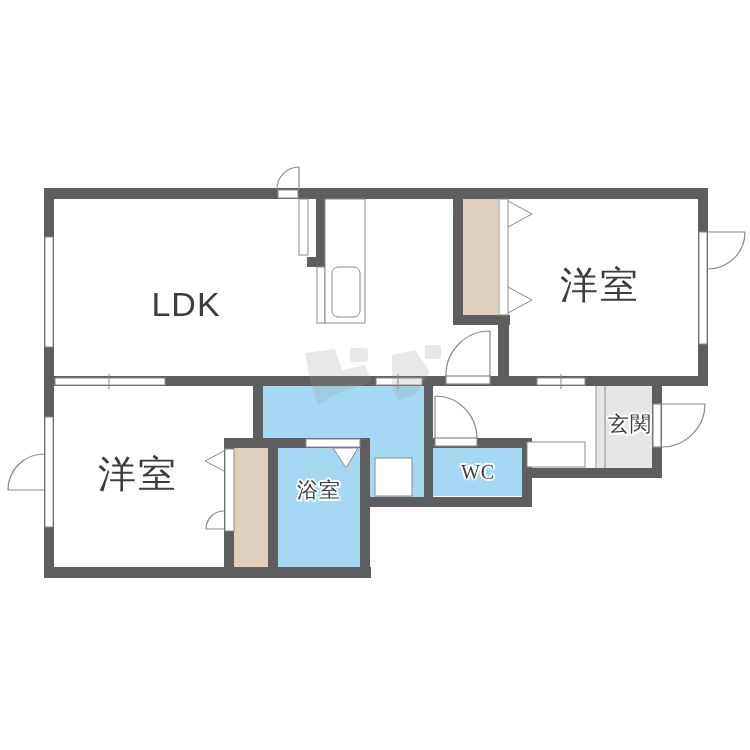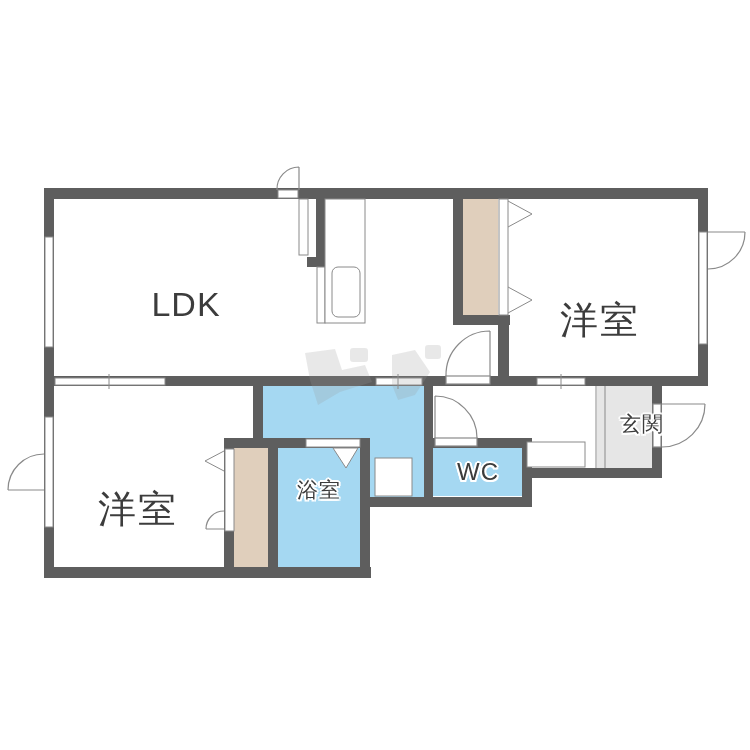--- a/index.html
+++ b/index.html
@@ -1,23 +1,23 @@
 <!DOCTYPE html>
 <html><head>
   <meta charset="utf-8">
   <style>
     html, body { margin: 0; padding: 0; background: #ffffff; }
     body { width: 750px; height: 750px; overflow: hidden; position: relative; font-family: "DejaVu Sans", sans-serif; }
     #plan { position: absolute; left: 0; top: 0; width: 750px; height: 750px; }
     .label { position: absolute; color: #3c3c3c; white-space: nowrap; transform: translate(-50%, -50%); }
-    .label-lg { font-size: 38px; letter-spacing: 2px; margin-top: 35px; }
+    .label-lg { font-size: 38px; letter-spacing: 2px; }
     .label-ldk { font-family: "Liberation Sans", sans-serif; font-size: 34px; letter-spacing: 1px; }
     .label-sm { font-size: 21px; letter-spacing: 1px;
       text-shadow: 2px 0 0 #fff, -2px 0 0 #fff, 0 2px 0 #fff, 0 -2px 0 #fff, 1.5px 1.5px 0 #fff, -1.5px -1.5px 0 #fff, 1.5px -1.5px 0 #fff, -1.5px 1.5px 0 #fff; }
-    .label-wc { font-family: Liberation Sans, sans-serif; font-size: 24px; }
+    .label-wc { font-family: Liberation Serif, serif; font-size: 20px; }
   </style>
 </head>
 <body>
 
 <svg id="plan" viewBox="0 0 750 750" xmlns="http://www.w3.org/2000/svg">
 
   <g>
 
     <polygon fill="#a5d8f2" points="263,385 424,385 424,497 368,497 368,438 263,438"></polygon>
 
@@ -134,13 +134,13 @@
     <path d="M392,355 L415,350 L430,372 L415,395 L398,400 L392,385 Z"></path>
     <rect x="425" y="345" width="16" height="14" rx="3"></rect>
   </g>
 </svg>
 
 <div class="label label-ldk" style="left:186px; top:288px;margin-top:16px;">LDK</div>
 <div class="label label-lg" style="left:600px; top:285px;">洋室</div>
 <div class="label label-lg" style="left:138px; top:474px;">洋室</div>
 <div class="label label-sm" style="left:319px; top:490px;">浴室</div>
 <div class="label label-sm label-wc" style="left:478px; top:472px;">WC</div>
-<div class="label label-sm" style="left:630px; top:424px;margin-left:12px;">玄関</div>
+<div class="label label-sm" style="left:630px; top:424px;">玄関</div>
 
 </body></html>

